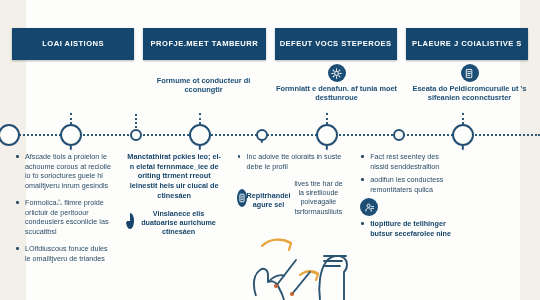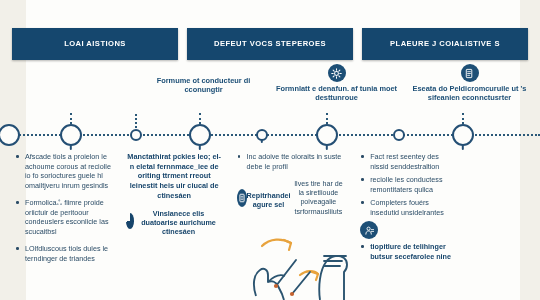--- a/index.html
+++ b/index.html
@@ -150,20 +150,23 @@
 
   <div class="band-left"></div>
   <div class="panel"></div>
   <div class="band-right"></div>
 
   <div class="headers">
     <div class="hbar">
       <span>LOAI AISTIONS</span>
     </div>
     <div class="hbar">
+      <span>PROFJE.MEET TAMBEURR</span>
+    </div>
+    <div class="hbar">
       <span>DEFEUT VOCS STEPEROES</span>
     </div>
     <div class="hbar">
       <span>PLAEURE J COIALISTIVE S</span>
     </div>
   </div>
 
   <div class="subheads">
 
     <div class="sub">
@@ -234,21 +237,21 @@
       <div class="stem-dn"></div>
     </div>
   </div>
 
   <div class="cols">
 
     <div class="col">
       <ul class="blist">
         <li>Afscade tiols a proielon le achoume corous at reciolle io fo sorioctures guele hl omailtjveru inrum gesindls</li>
         <li>Formolicaஃ fiimre proide oriictuir de peritoour condeuslers esconlicie las scucaitbsl</li>
-        <li>LOlfdluscous tiols dules le terndinger de triandes</li>
+        <li>LOlfdluscous foruce dules le omailtjveru de triandes</li>
       </ul>
     </div>
 
     <div class="col">
       <div class="centered-para">Manctathirat pckies leo; el-n eletal fernnmace_iee de oriting ttrment rreout leinestit heis uir ciucal de ctinesáen</div>
       <div class="centerblock">
         <div class="wedge"></div>
         <div class="ttl">Vinslanece elis duatoarise aurichume ctinesáen</div>
       </div>
     </div>
@@ -288,22 +291,21 @@
           <path d="M72 70 C70 56, 72 40, 78 32 C82 26, 90 24, 96 28
                    C100 31, 100 38, 96 42 L96 70" fill="none" stroke="#2b5470" stroke-width="1.9" stroke-linejoin="round"></path>
           <path d="M76 26 L98 26 M76 31 L94 31 M76 36 L92 36" fill="none" stroke="#2b5470" stroke-width="1.8" stroke-linecap="round"></path>
         </svg>
       </div>
     </div>
 
     <div class="col">
       <ul class="blist">
         <li style="margin-bottom:4px">Fact rest seentey des nissid senddestraltion</li>
-        <li style="margin-bottom:4px">reciolle les conductess remontitaters qulica</li>
-        <li style="margin-bottom:4px">Completers fouérs insedutid unsidelrantes</li>
+        <li style="margin-bottom:4px">aodifun les conductess remontitaters qulica</li>
       </ul>
 
       <div class="centerblock">
         <div class="badge">
           <svg width="11" height="11" viewBox="0 0 24 24" aria-hidden="true">
             <circle cx="10" cy="8" r="3.4" fill="none" stroke="#ffffff" stroke-width="2"></circle>
             <path d="M4 20 C4 15, 7 13, 10 13 C13 13, 16 15, 16 20" fill="none" stroke="#ffffff" stroke-width="2" stroke-linecap="round"></path>
             <path d="M16 10h5M16 14h5" stroke="#ffffff" stroke-width="1.8" stroke-linecap="round"></path>
           </svg>
         </div>

